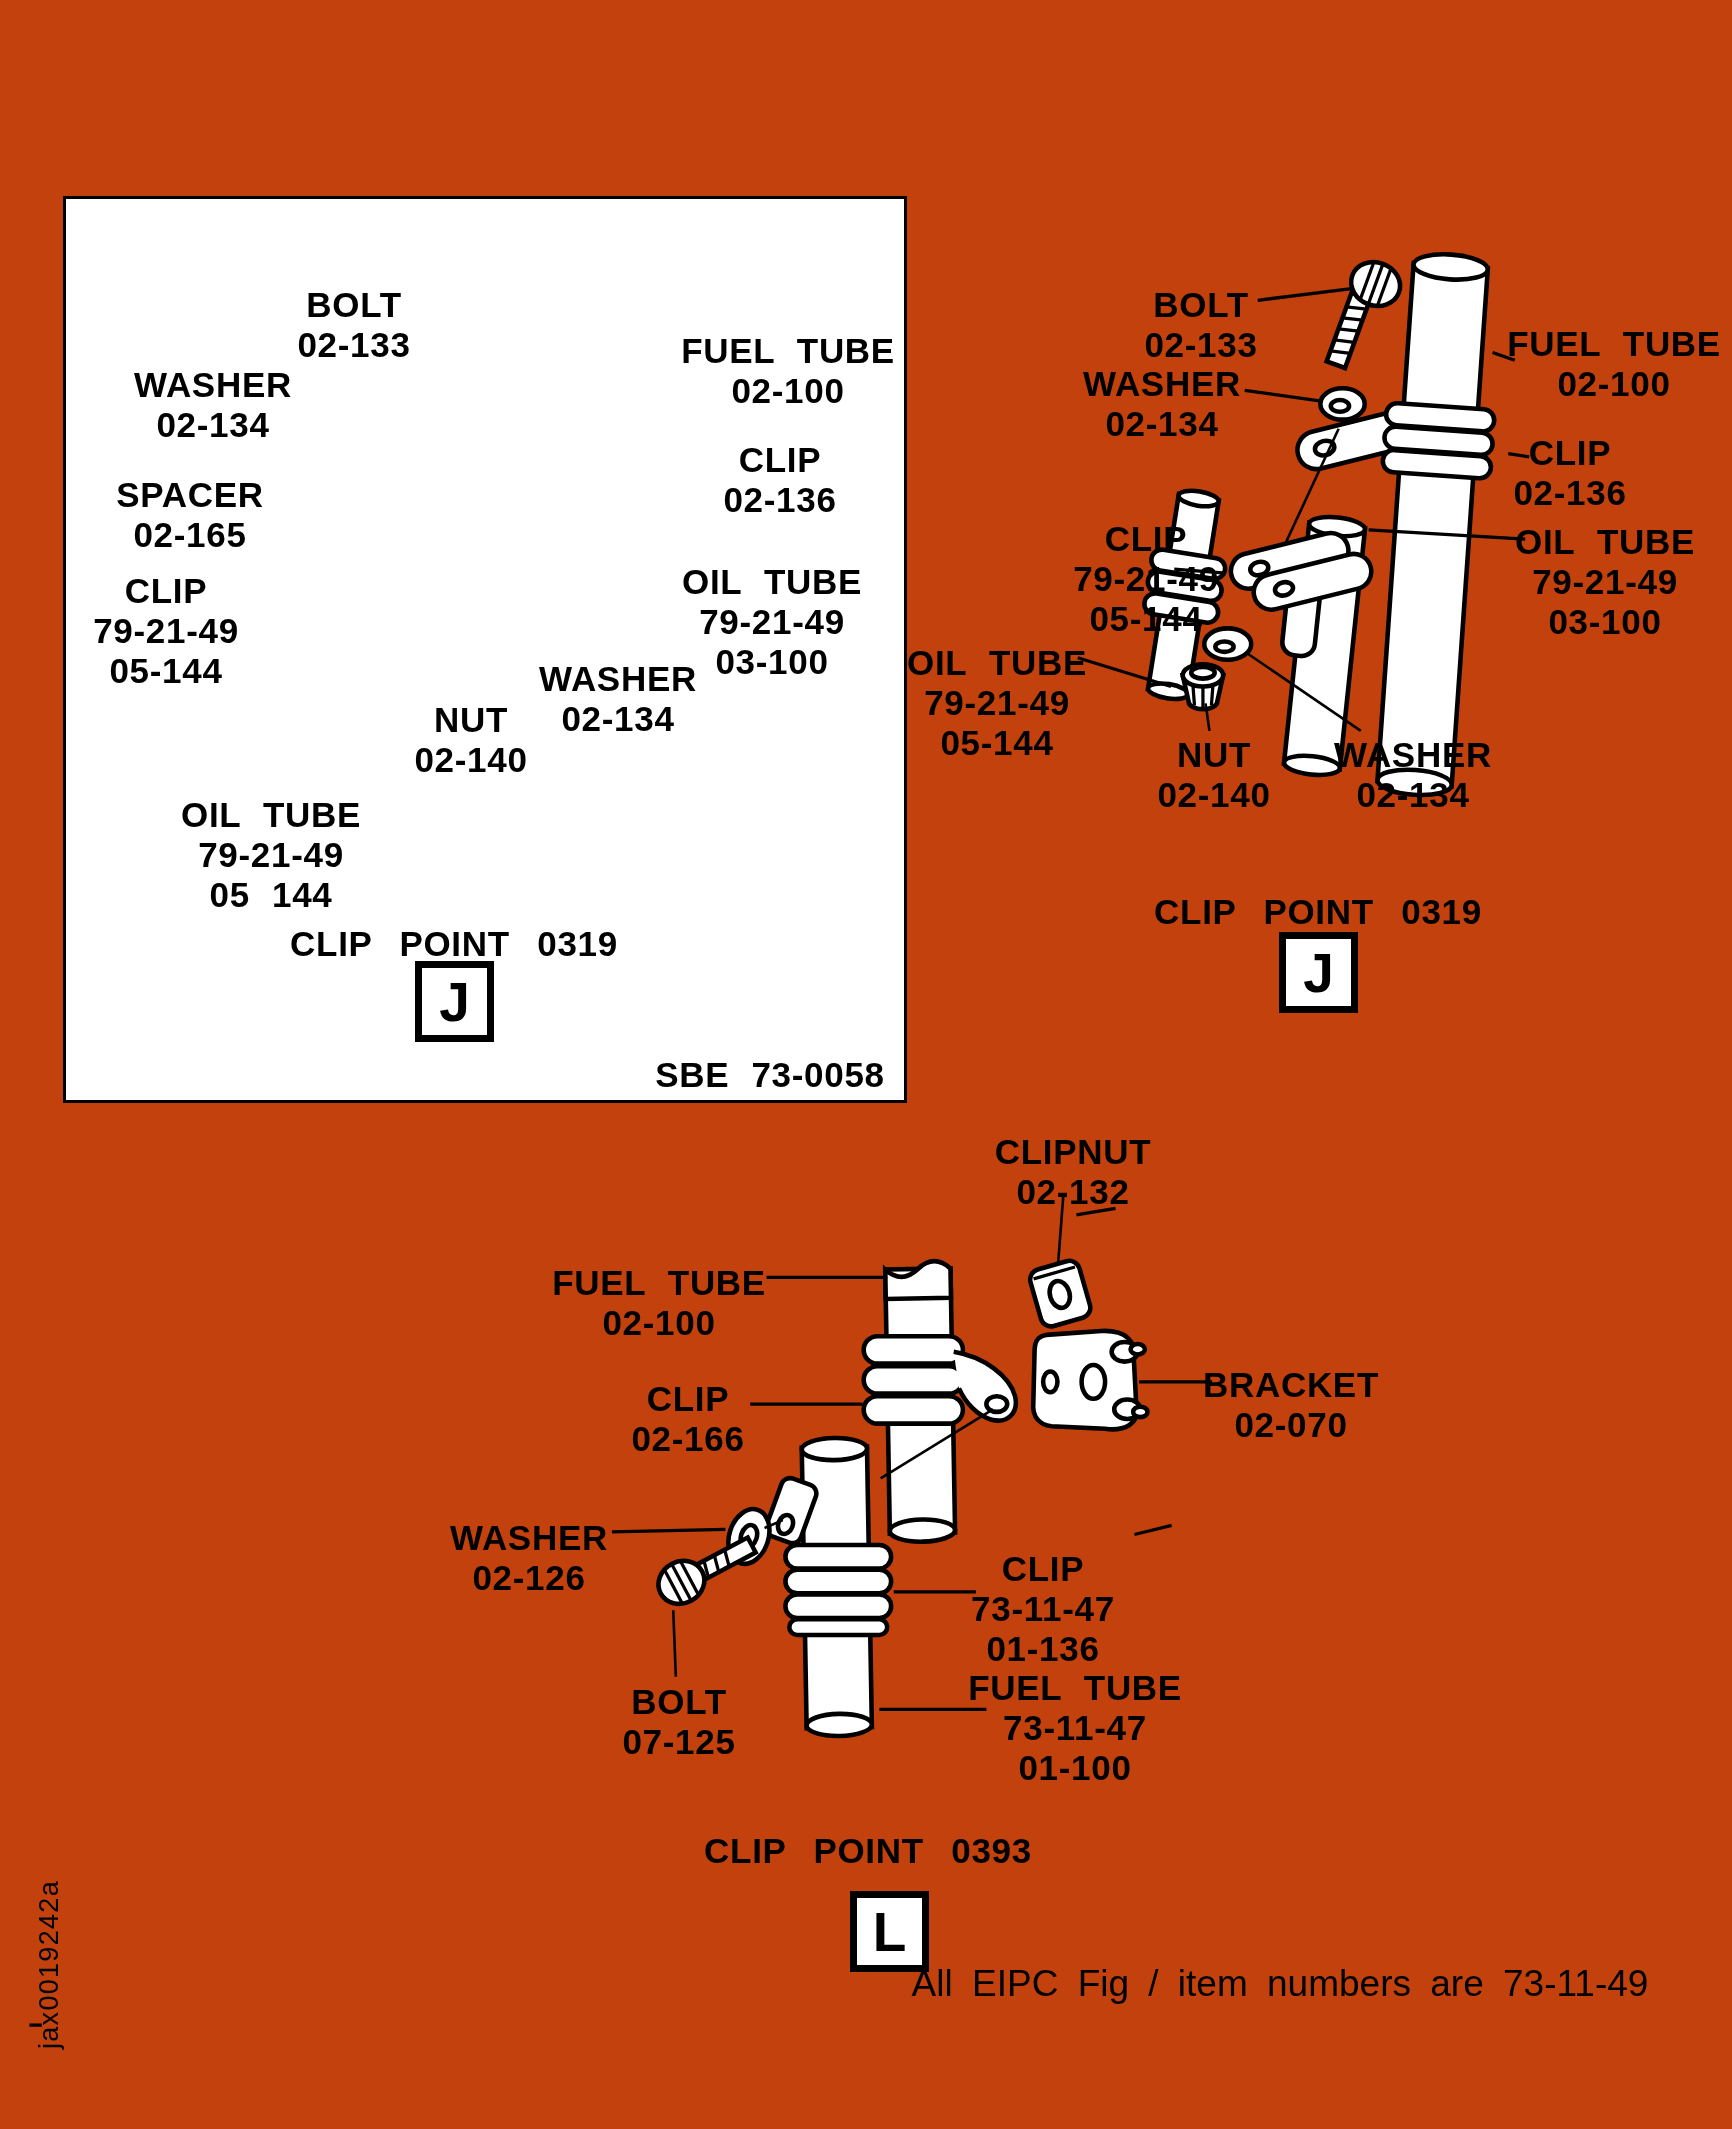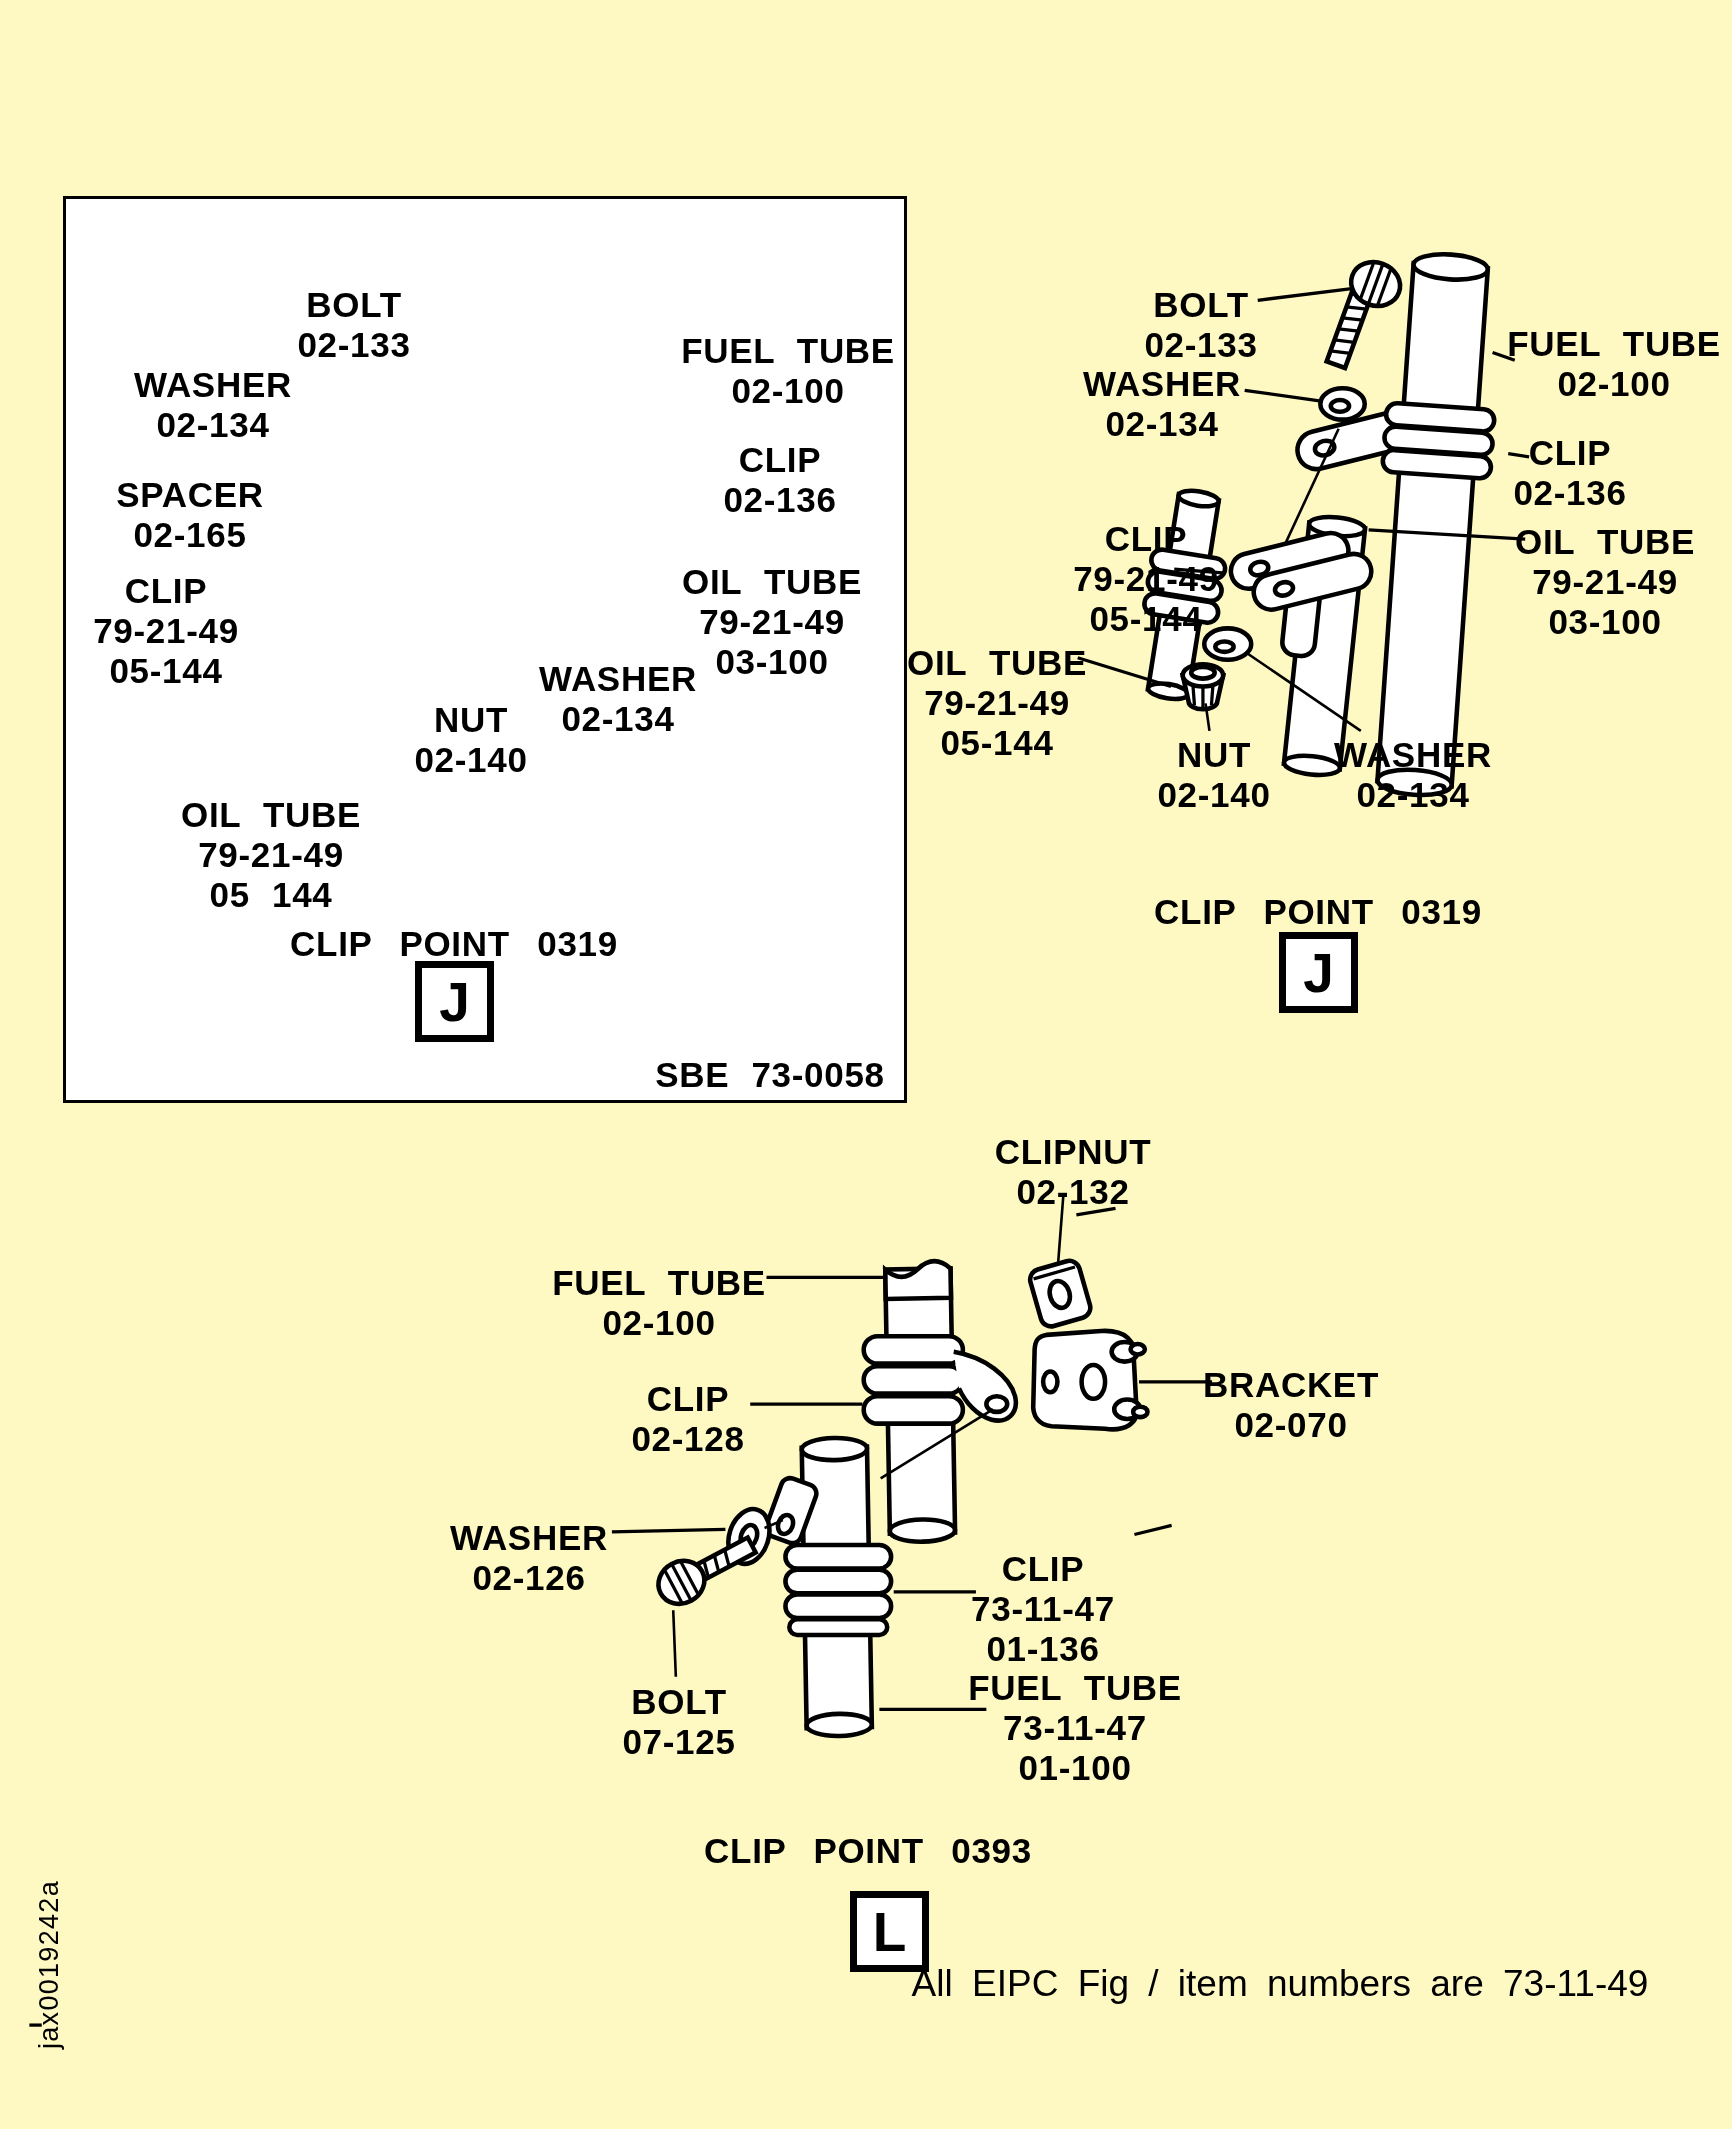--- a/index.html
+++ b/index.html
@@ -1,20 +1,20 @@
 <!DOCTYPE html>
 <html style="font-size:10.4px"><head>
 <meta charset="utf-8">
 <style>
   html,body{margin:0;padding:0;background:#ffffff;}
   #page{
     position:relative;
     width:1732px;
     height:2129px;
-    background:#fef9c3;
+    background:#c2410c;
     font-family:"Liberation Sans", sans-serif;
     color:#000;
     overflow:hidden;
   }
   
   .lbl{
     position:absolute;
     transform:translateX(-50%);
     text-align:center;
     font-weight:700;
@@ -399,21 +399,21 @@
     <div class="lbl" style="left:1073px;top:1132px">
       <div>CLIPNUT</div>
       <div>02-132</div>
     </div>
     <div class="lbl" style="left:659px;top:1263px">
       <div>FUEL TUBE</div>
       <div>02-100</div>
     </div>
     <div class="lbl" style="left:688px;top:1379px">
       <div>CLIP</div>
-      <div>02-128</div>
+      <div>02-166</div>
     </div>
     <div class="lbl" style="left:1291px;top:1365px">
       <div>BRACKET</div>
       <div>02-070</div>
     </div>
     <div class="lbl" style="left:529px;top:1518px">
       <div>WASHER</div>
       <div>02-126</div>
     </div>
     <div class="lbl" style="left:679px;top:1682px">

